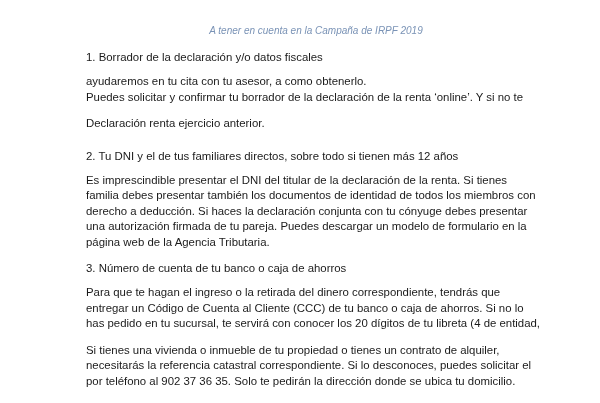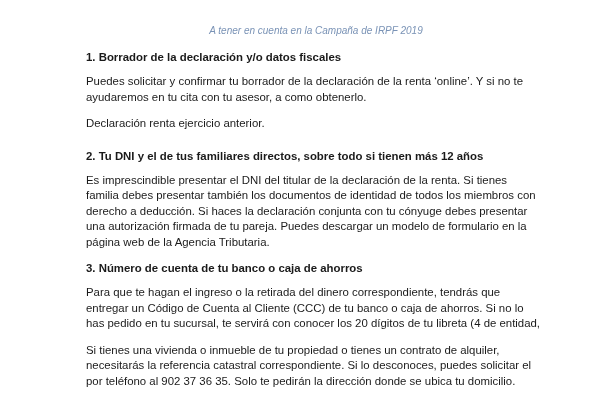--- a/index.html
+++ b/index.html
@@ -6,40 +6,40 @@
   body {
     width: 600px; height: 403px; overflow: hidden; position: relative;
     font-family: "Liberation Sans", sans-serif; color: #1a1a1a;
   }
   .page { position: absolute; left: 86px; top: 24px; width: 460px; }
   .subtitle {
     font-style: italic; font-size: 10px; color: #7a93b6;
     margin: 0 0 12px 0; line-height: 14px; text-align: center;
   }
   .heading {
-    font-weight: bold; font-size: 11.4px; margin: 0 0 10px 0; line-height: 14px;
+    font-weight: normal; font-size: 11.4px; margin: 0 0 10px 0; line-height: 14px;
     white-space: nowrap;
   }
   .para {
     font-size: 11.4px; line-height: 15.5px; margin: 0 0 11px 0;
   }
   .para.tight { margin-bottom: 17px; }
   .line { display: block; white-space: nowrap; }
 </style>
 </head>
 <body>
 
 <div class="page">
   <p class="subtitle">A tener en cuenta en la Campaña de IRPF 2019</p>
 
   <div>
     <p class="heading">1. Borrador de la declaración y/o datos fiscales</p>
     <p class="para">
+      <span class="line">ayudaremos en tu cita con tu asesor, a como obtenerlo.</span>
       <span class="line">Puedes solicitar y confirmar tu borrador de la declaración de la renta ‘online’. Y si no te</span>
-      <span class="line">ayudaremos en tu cita con tu asesor, a como obtenerlo.</span>
     </p>
     <p class="para tight">
       <span class="line">Declaración renta ejercicio anterior.</span>
     </p>
   </div>
 
   <div>
     <p class="heading">2. Tu DNI y el de tus familiares directos, sobre todo si tienen más 12 años</p>
     <p class="para">
       <span class="line">Es imprescindible presentar el DNI del titular de la declaración de la renta. Si tienes</span>

